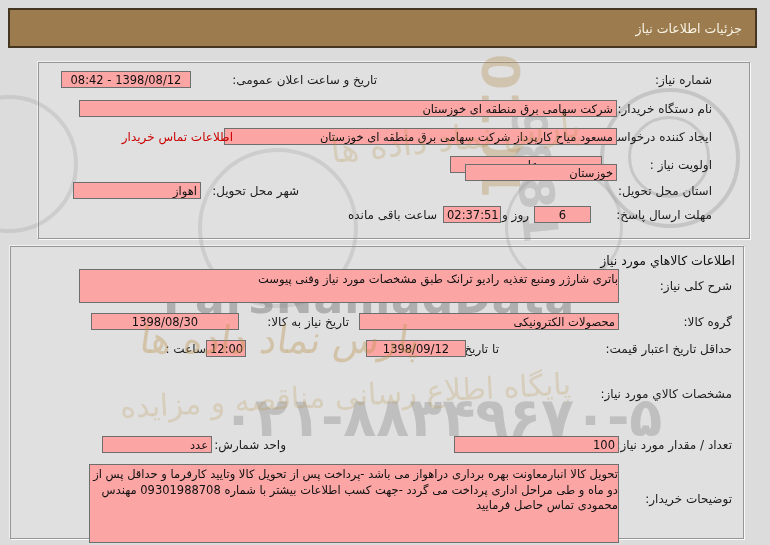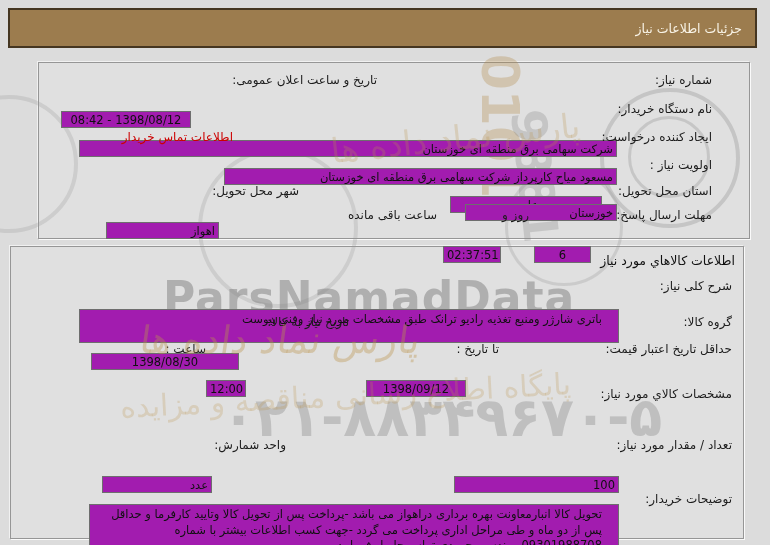--- a/index.html
+++ b/index.html
@@ -21,25 +21,25 @@
     position:absolute;background:#e0e0e0;
     border:1px solid #969696;
     box-shadow:1px 1px 0 rgba(255,255,255,.85),-1px -1px 0 rgba(255,255,255,.6);
   }
   #panel1{top:62px;right:20px;left:38px;height:175px}
   #panel2{top:246px;right:26px;left:10px;height:291px}
   
   .lbl{position:absolute;font-size:12px;color:#1c1c1c;white-space:nowrap;z-index:3}
   .sect-title{position:absolute;font-size:12.5px;font-weight:normal;color:#111;white-space:nowrap;z-index:3}
   .fld{
-    position:absolute;background:#a21caf;border:1px solid #6e6e6e;
+    position:absolute;background:#fca5a5;border:1px solid #6e6e6e;
     height:17px;line-height:17px;font-size:11.5px;color:#101010;
-    padding:0 3px;box-sizing:border-box;overflow:hidden;white-space:nowrap;z-index:3;margin-top:40px;
+    padding:0 3px;box-sizing:border-box;overflow:hidden;white-space:nowrap;z-index:3;
   }
-  .area{height:auto;line-height:15.5px;white-space:normal;padding:2px 16px;text-align:right}
+  .area{height:auto;line-height:15.5px;white-space:normal;padding:2px 0;text-align:right}
   .c{text-align:center}
   .r{text-align:right}
   .ltr{direction:ltr}
   .redlink{position:absolute;font-size:12px;color:#cc0000;white-space:nowrap;z-index:3;cursor:pointer}
   
   .wm{position:absolute;pointer-events:none;white-space:nowrap}
   .wm-gray{z-index:2}
   .wm-gold{z-index:4}
   .wm-circle{border-radius:50%;z-index:2}
   .brand{font-weight:bold;font-size:44px;letter-spacing:1px;color:rgba(125,125,125,.50);direction:ltr}
@@ -82,37 +82,38 @@
   <div class="fld r" style="right:132px;top:65px;width:393px">مسعود میاح کارپرداز شرکت سهامی برق منطقه ای خوزستان</div>
   <span class="redlink" style="right:516px;top:67px">اطلاعات تماس خریدار</span>
 
   <span class="lbl" style="right:37px;top:95px">اولویت نیاز :</span>
   <div class="fld c" style="right:147px;top:93px;width:152px">عادي</div>
 
   <span class="lbl" style="right:37px;top:121px">استان محل تحویل:</span>
   <div class="fld r" style="right:132px;top:101px;width:152px">خوزستان</div>
 
   <span class="lbl" style="right:450px;top:121px">شهر محل تحویل:</span>
-  <div class="fld r" style="right:530px;top:119px;width:113px">اهواز</div>
+  <div class="fld r" style="right:548px;top:119px;width:128px">اهواز</div>
 
   <span class="lbl" style="right:37px;top:145px">مهلت ارسال پاسخ:</span>
   <div class="fld c ltr" style="right:158px;top:143px;width:57px">6</div>
   <span class="lbl" style="right:220px;top:145px">روز و</span>
   <div class="fld c ltr" style="right:248px;top:143px;width:58px">02:37:51</div>
   <span class="lbl" style="right:312px;top:145px">ساعت باقی مانده</span>
 </div>
 
 <div class="panel" id="panel2">
 
   <span class="sect-title" style="right:8px;top:6px">اطلاعات کالاهاي مورد نیاز</span>
 
   <span class="lbl" style="right:11px;top:32px">شرح کلی نیاز:</span>
   <div class="fld area" style="right:124px;top:22px;width:540px;height:34px">باتری شارژر ومنبع تغذیه رادیو ترانک طبق مشخصات مورد نیاز وفنی پیوست</div>
 
   <span class="lbl" style="right:11px;top:68px">گروه کالا:</span>
+  <div class="fld r" style="right:124px;top:66px;width:260px">محصولات الکترونیکی</div>
 
   <span class="lbl" style="right:394px;top:68px">تاریخ نیاز به کالا:</span>
   <div class="fld c ltr" style="right:504px;top:66px;width:148px">1398/08/30</div>
 
   <span class="lbl" style="right:11px;top:95px">حداقل تاریخ اعتبار قیمت:</span>
   <span class="lbl" style="right:244px;top:95px">تا تاریخ :</span>
   <div class="fld c ltr" style="right:277px;top:93px;width:100px">1398/09/12</div>
   <span class="lbl" style="right:537px;top:95px">ساعت :</span>
   <div class="fld c ltr" style="right:497px;top:93px;width:40px">12:00</div>
 

